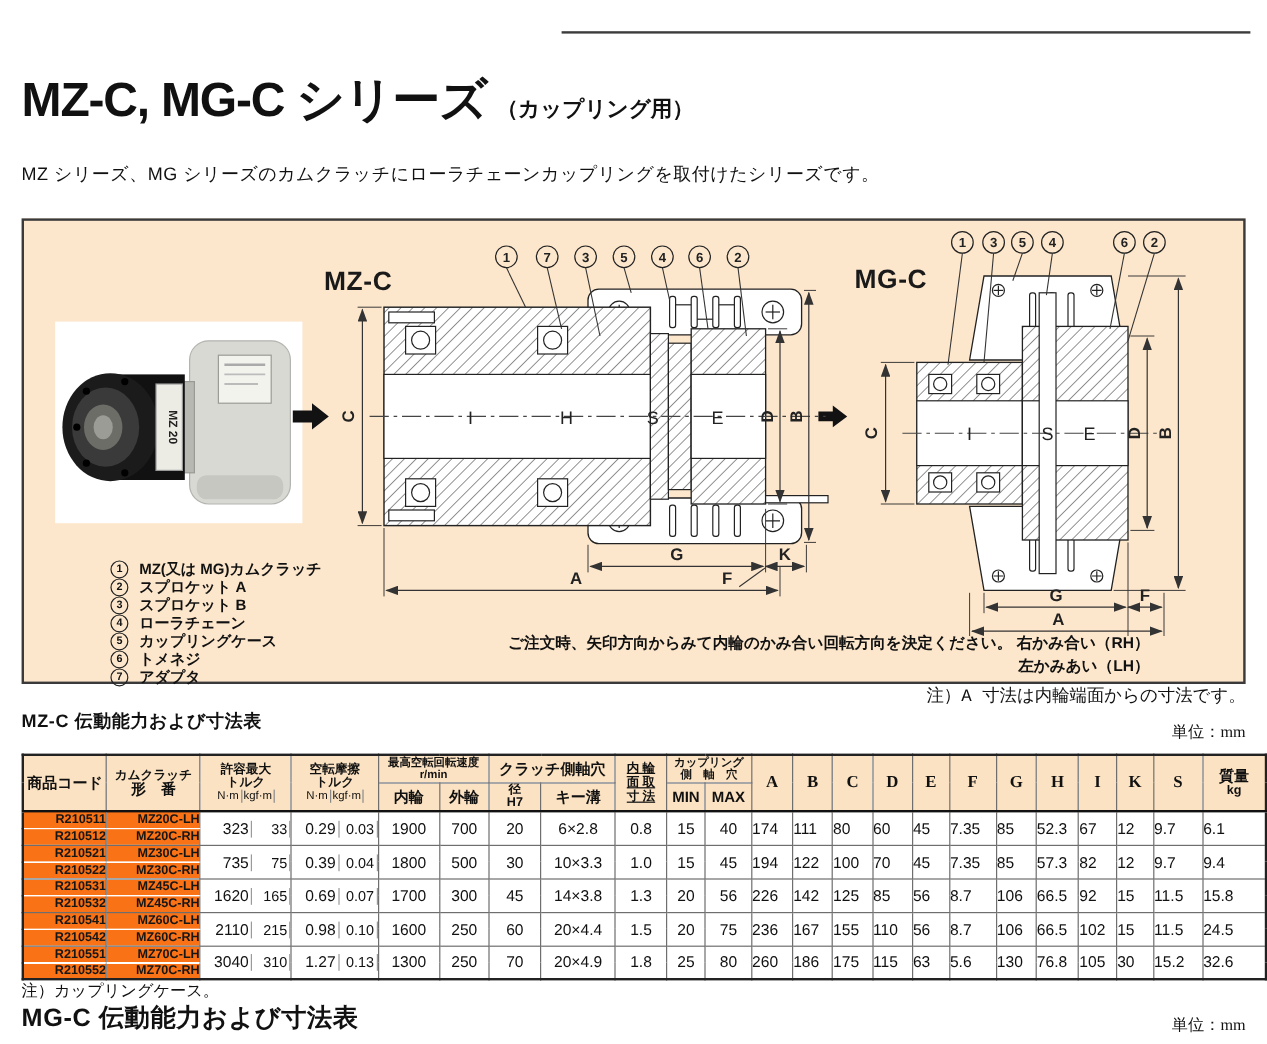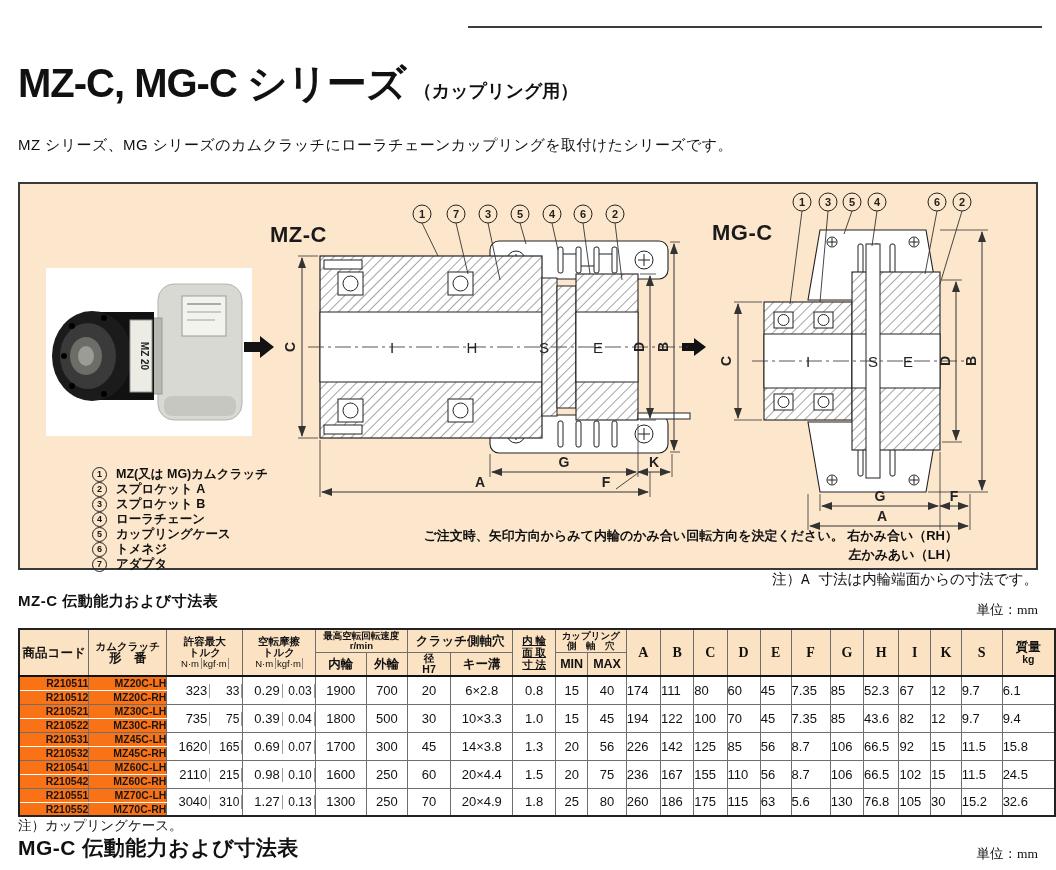--- a/index.html
+++ b/index.html
@@ -538,21 +538,21 @@
       <td class="v c" rowspan="2">1.0</td>
       <td class="v c" rowspan="2">15</td>
       <td class="v c" rowspan="2">45</td>
       <td class="v n" rowspan="2">194</td>
       <td class="v n" rowspan="2">122</td>
       <td class="v n" rowspan="2">100</td>
       <td class="v n" rowspan="2">70</td>
       <td class="v n" rowspan="2">45</td>
       <td class="v n" rowspan="2">7.35</td>
       <td class="v n" rowspan="2">85</td>
-      <td class="v n" rowspan="2">43.6</td>
+      <td class="v n" rowspan="2">57.3</td>
       <td class="v n" rowspan="2">82</td>
       <td class="v n" rowspan="2">12</td>
       <td class="v n" rowspan="2">9.7</td>
       <td class="v n" rowspan="2">9.4</td>
     </tr>
     <tr class="rb">
       <td class="code">R210522</td>
       <td class="model">MZ30C-RH</td>
     </tr>
 

